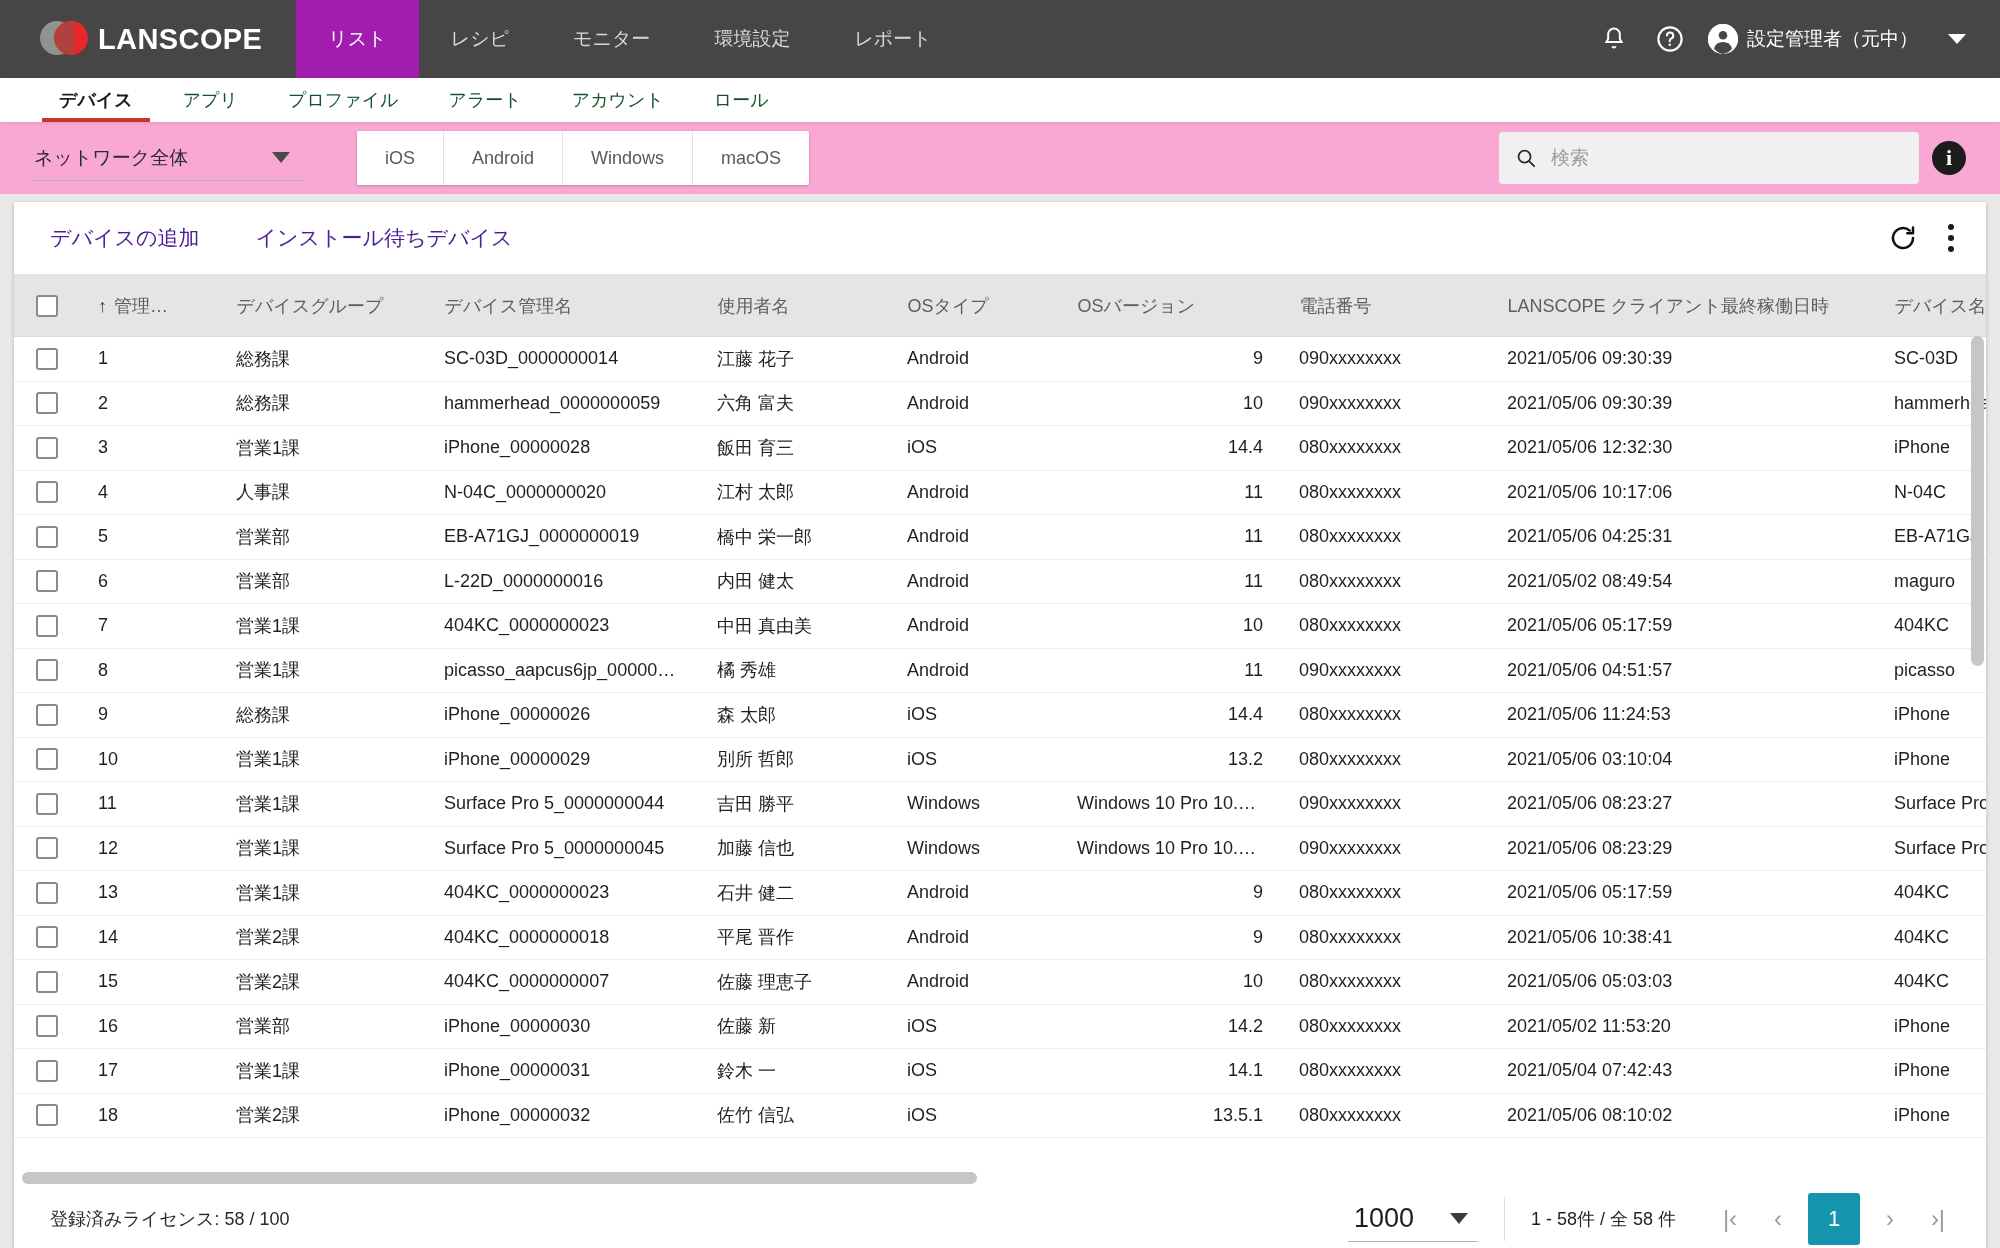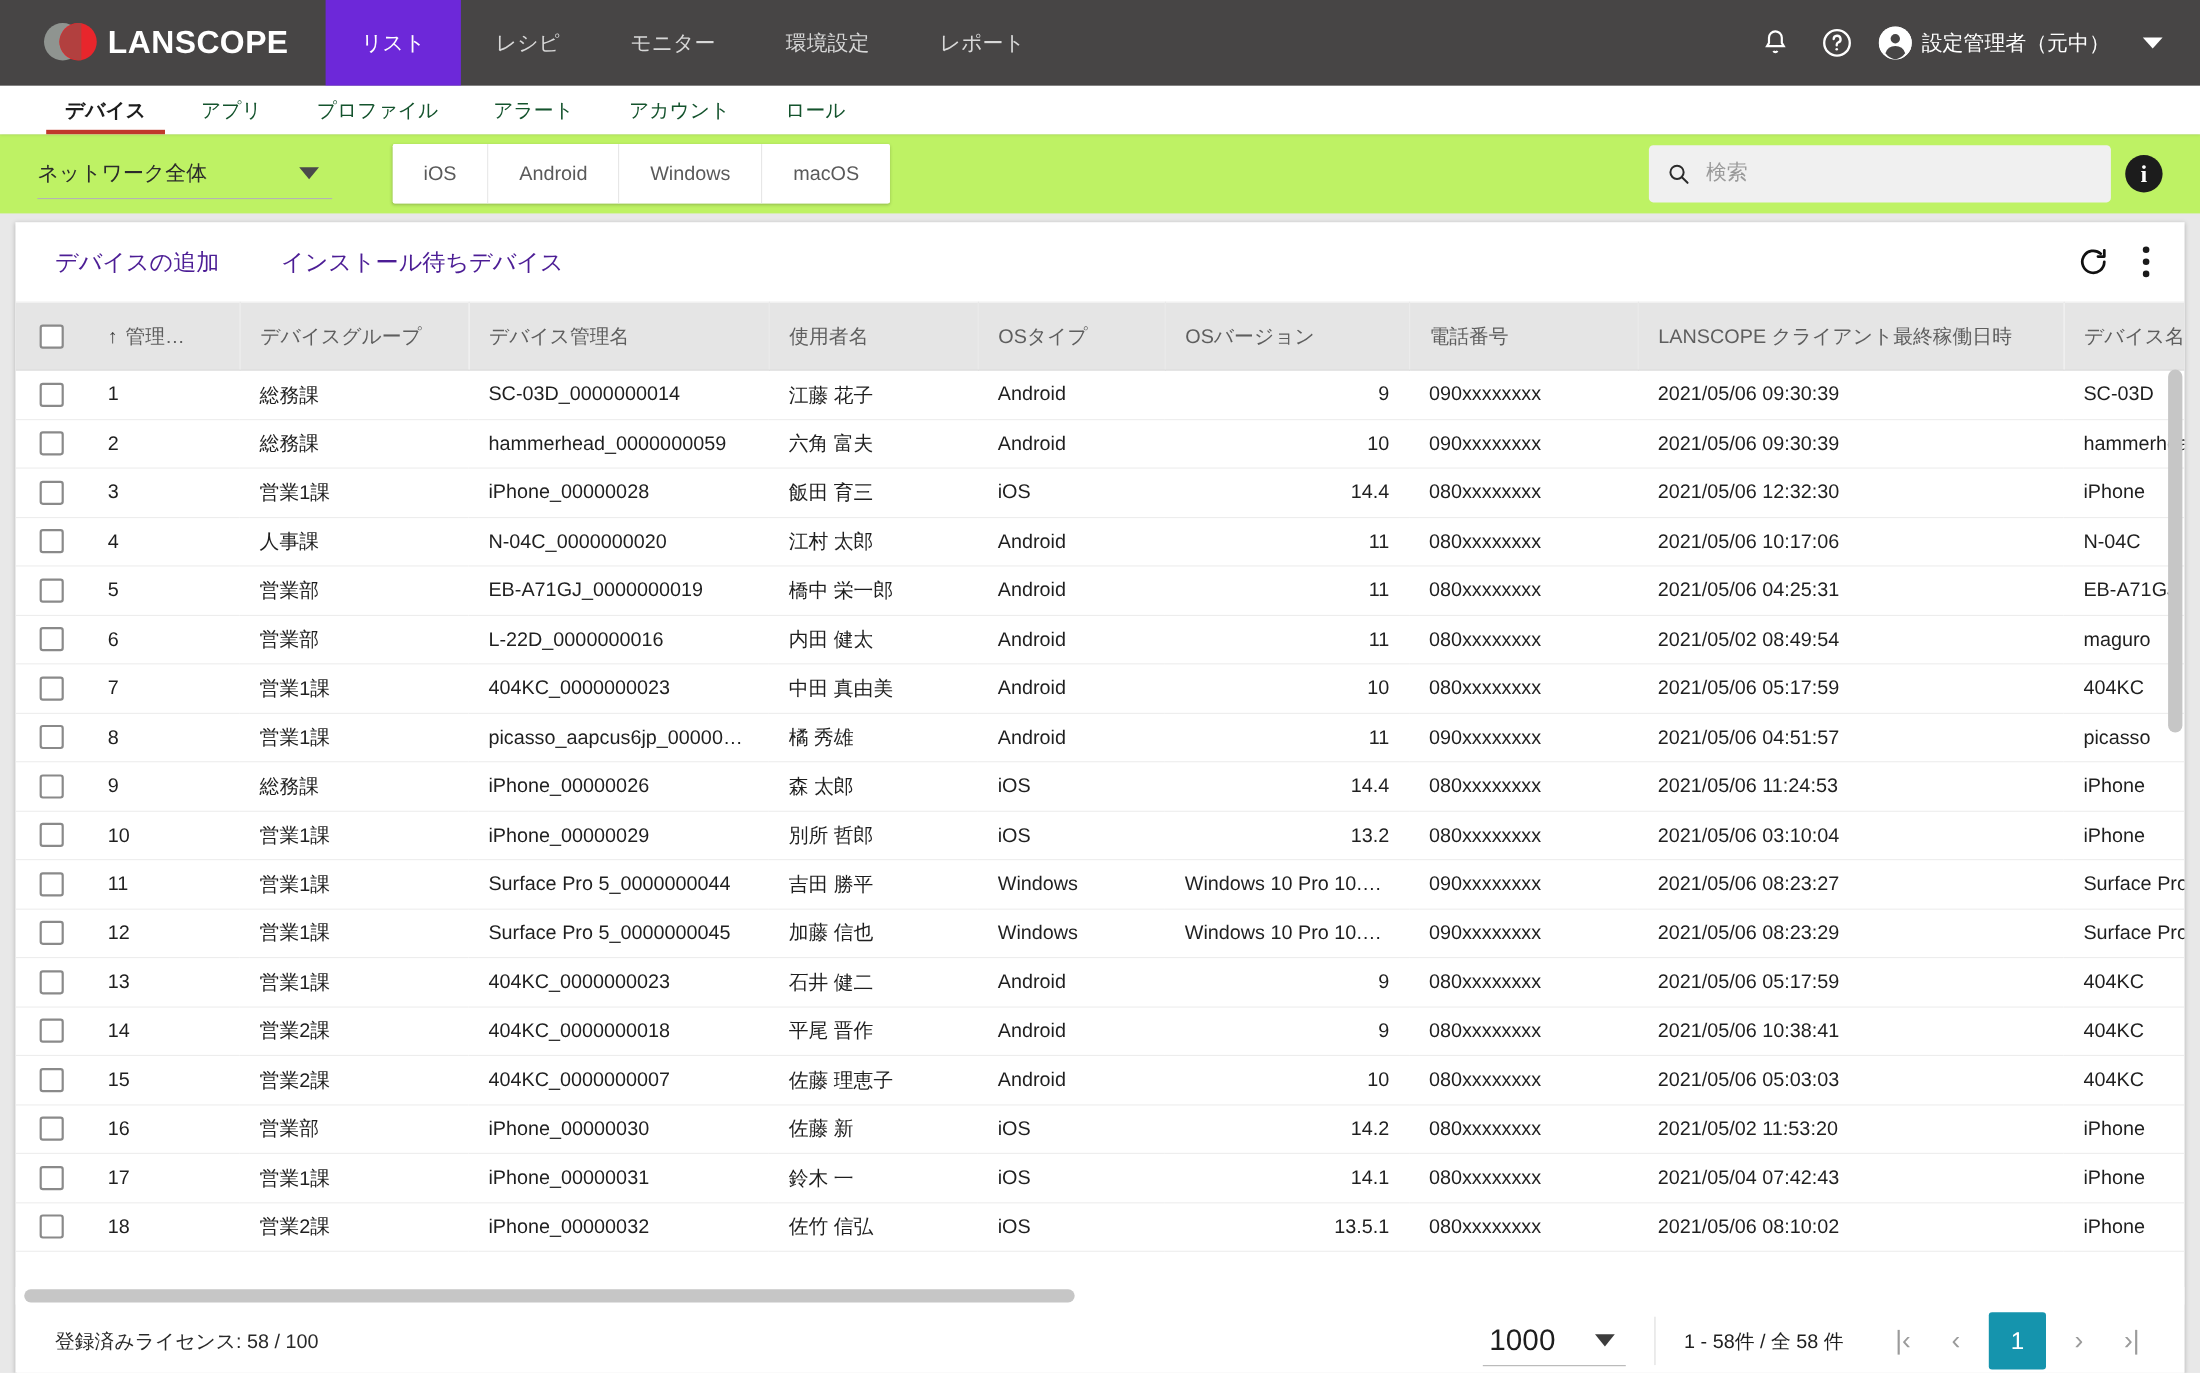--- a/index.html
+++ b/index.html
@@ -49,21 +49,21 @@
   }
   .mainnav { display: flex; align-items: stretch; }
   .mainnav-item {
     display: flex; align-items: center; justify-content: center;
     padding: 0 32px;
     color: #d8d8d8;
     font-size: 19px;
     cursor: pointer;
     white-space: nowrap;
   }
-  .mainnav-item.active { background: #6d28d9; color: #ffffff; }
+  .mainnav-item.active { background: #a21caf; color: #ffffff; }
   .topbar-right {
     margin-left: auto;
     display: flex; align-items: center; gap: 0px;
     padding-right: 34px;
     color: #fff;
   }
   .icon-btn {
     width: 56px; height: 56px;
     display: flex; align-items: center; justify-content: center;
     cursor: pointer;
@@ -110,21 +110,21 @@
   .subtab.active::after {
     content: ""; position: absolute; left: 8px; right: 8px; bottom: 0;
     height: 4px; background: #c0392b;
   }
 
   
   .filterbar {
     height: 72px;
     display: flex; align-items: center;
     padding: 0 34px 0 34px;
-    background: #bef264;
+    background: #f9a8d4;
   }
   .netselect {
     width: 268px;
     border-bottom: 1px solid #b4b4b4;
     height: 46px;
     display: flex; align-items: center;
     cursor: pointer;
   }
   .netselect .label { font-size: 19px; color: #2b2b2b; flex: 1; }
   .netselect .arrow {

